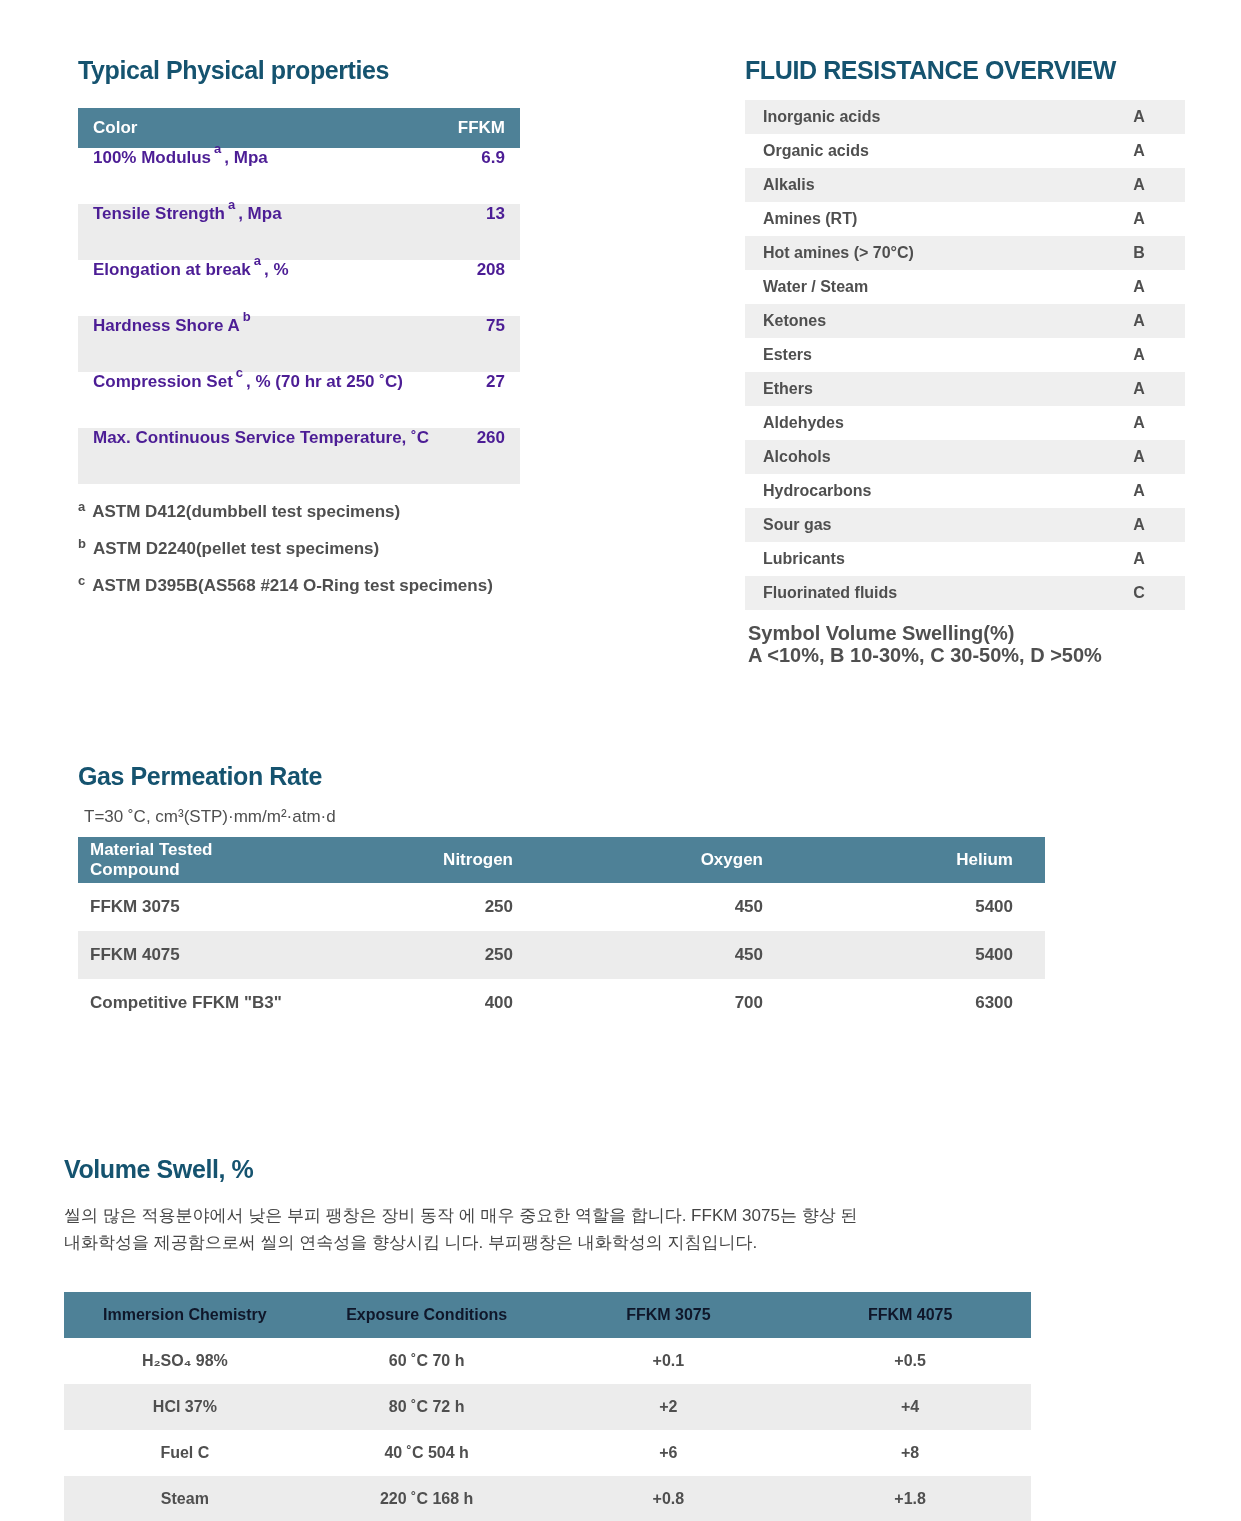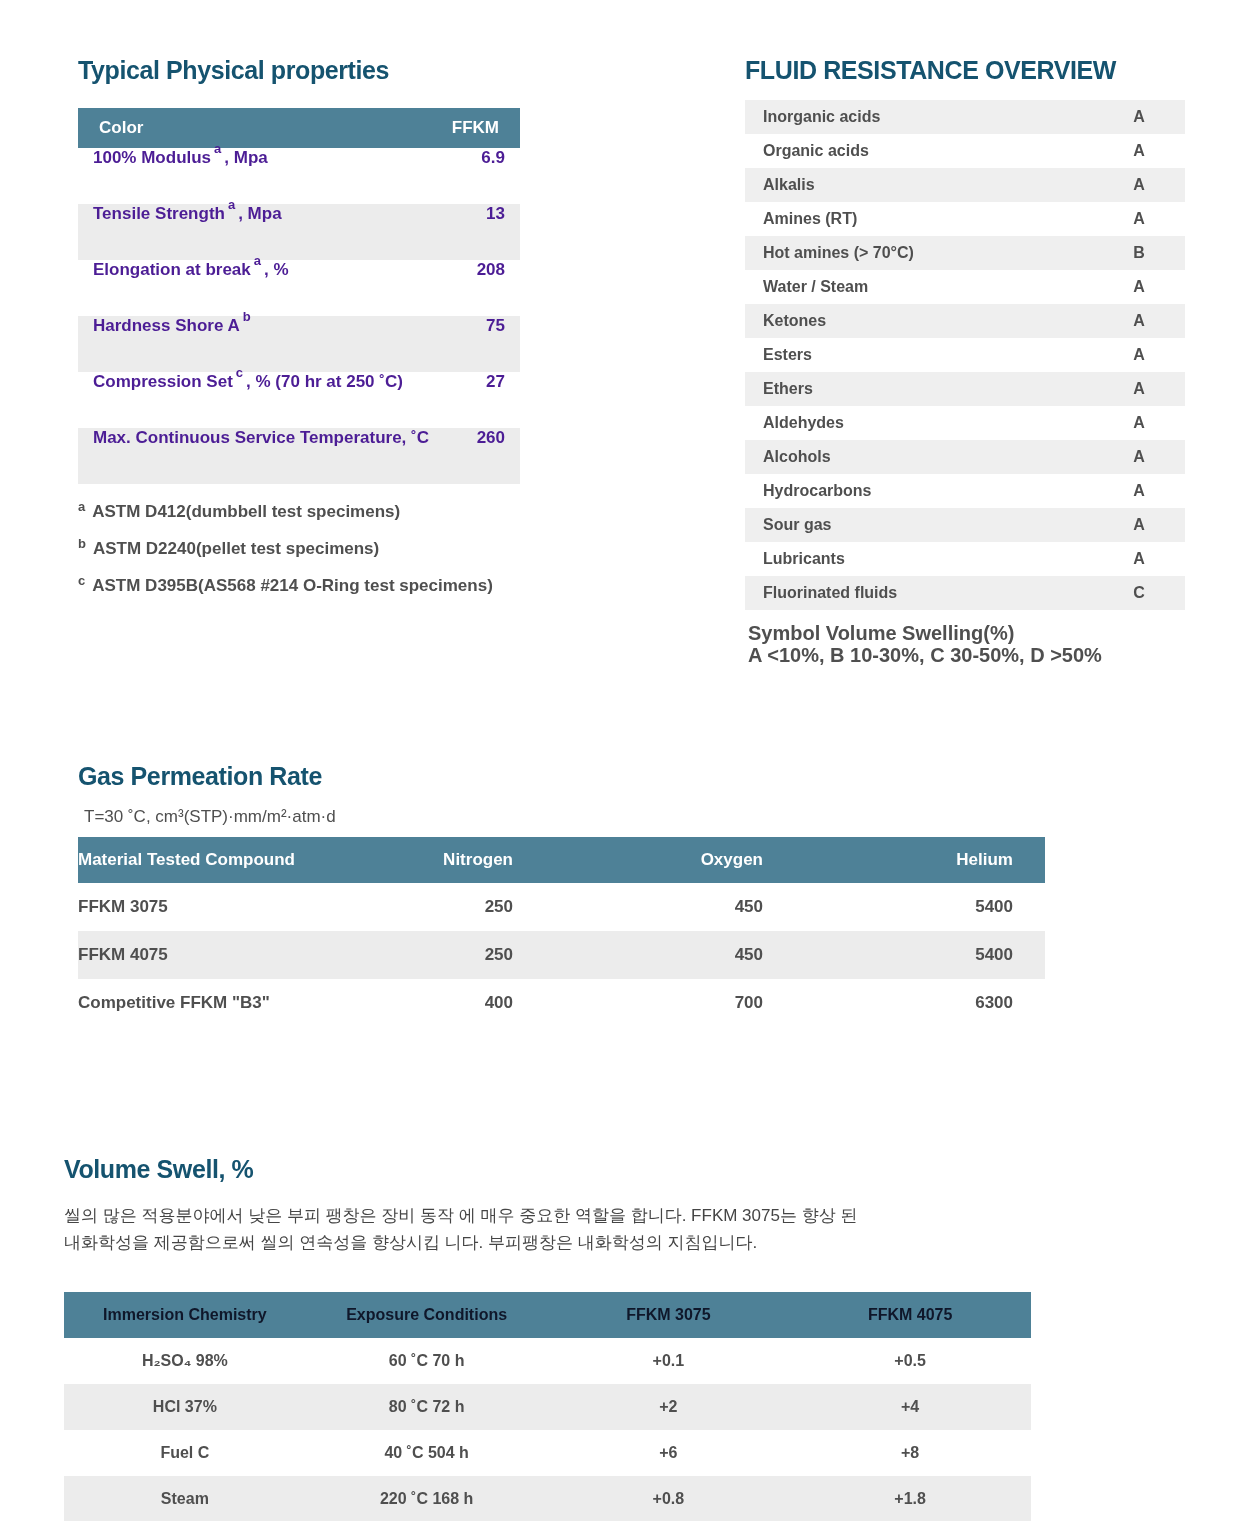--- a/index.html
+++ b/index.html
@@ -19,21 +19,21 @@
     letter-spacing: -0.4px;
     margin: 0;
   }
 
   
   .sec-physical { position: absolute; left: 78px; top: 56px; width: 442px; }
   .sec-physical .title { margin-bottom: 23px; }
   .phead {
     height: 40px; background: #4e8197; color: #ffffff;
     display: flex; align-items: center; justify-content: space-between;
-    padding: 0 21px; font-size: 17px; font-weight: 700;
+    padding: 0 15px; font-size: 17px; font-weight: 700;
   }
   .prow {
     height: 56px; display: flex; align-items: flex-start; justify-content: space-between;
     padding: 0 15px; font-size: 17px; font-weight: 700; color: #4c1d95;
   }
   .prows .prow:nth-child(even) { background: #ececec; }
   .supmark { font-size: 13px; position: relative; top: -10px; padding: 0 3px; display: inline-block; }
   .pvalue { white-space: nowrap; }
   .footnotes { margin-top: 16px; }
   .footnote {
@@ -54,21 +54,21 @@
   
   .sec-gas { position: absolute; left: 78px; top: 762px; width: 967px; }
   .sec-gas .title { margin-bottom: 16px; }
   .gsub { font-size: 17px; font-weight: 400; color: #4f4f4f; margin: 0 0 10px 6px; }
   .ghead {
     height: 46px; background: #4e8197; color: #ffffff;
     display: flex; align-items: center; font-size: 17px; font-weight: 700;
   }
   .grow { height: 48px; display: flex; align-items: center; font-size: 17px; font-weight: 700; color: #4f4f4f; }
   .grows .grow:nth-child(even) { background: #ececec; }
-  .g-mat { flex: 1; }
+  .g-mat { flex: 1; padding-left: 12px; }
   .g-num { width: 250px; text-align: right; padding-right: 32px; }
 
   
   .sec-volume { position: absolute; left: 64px; top: 1155px; width: 967px; }
   .sec-volume .title { margin-bottom: 18px; }
   .vpara {
     font-size: 17px; color: #454545; line-height: 27px;
     white-space: pre-line; margin: 0 0 36px 0;
   }
   .vhead {

